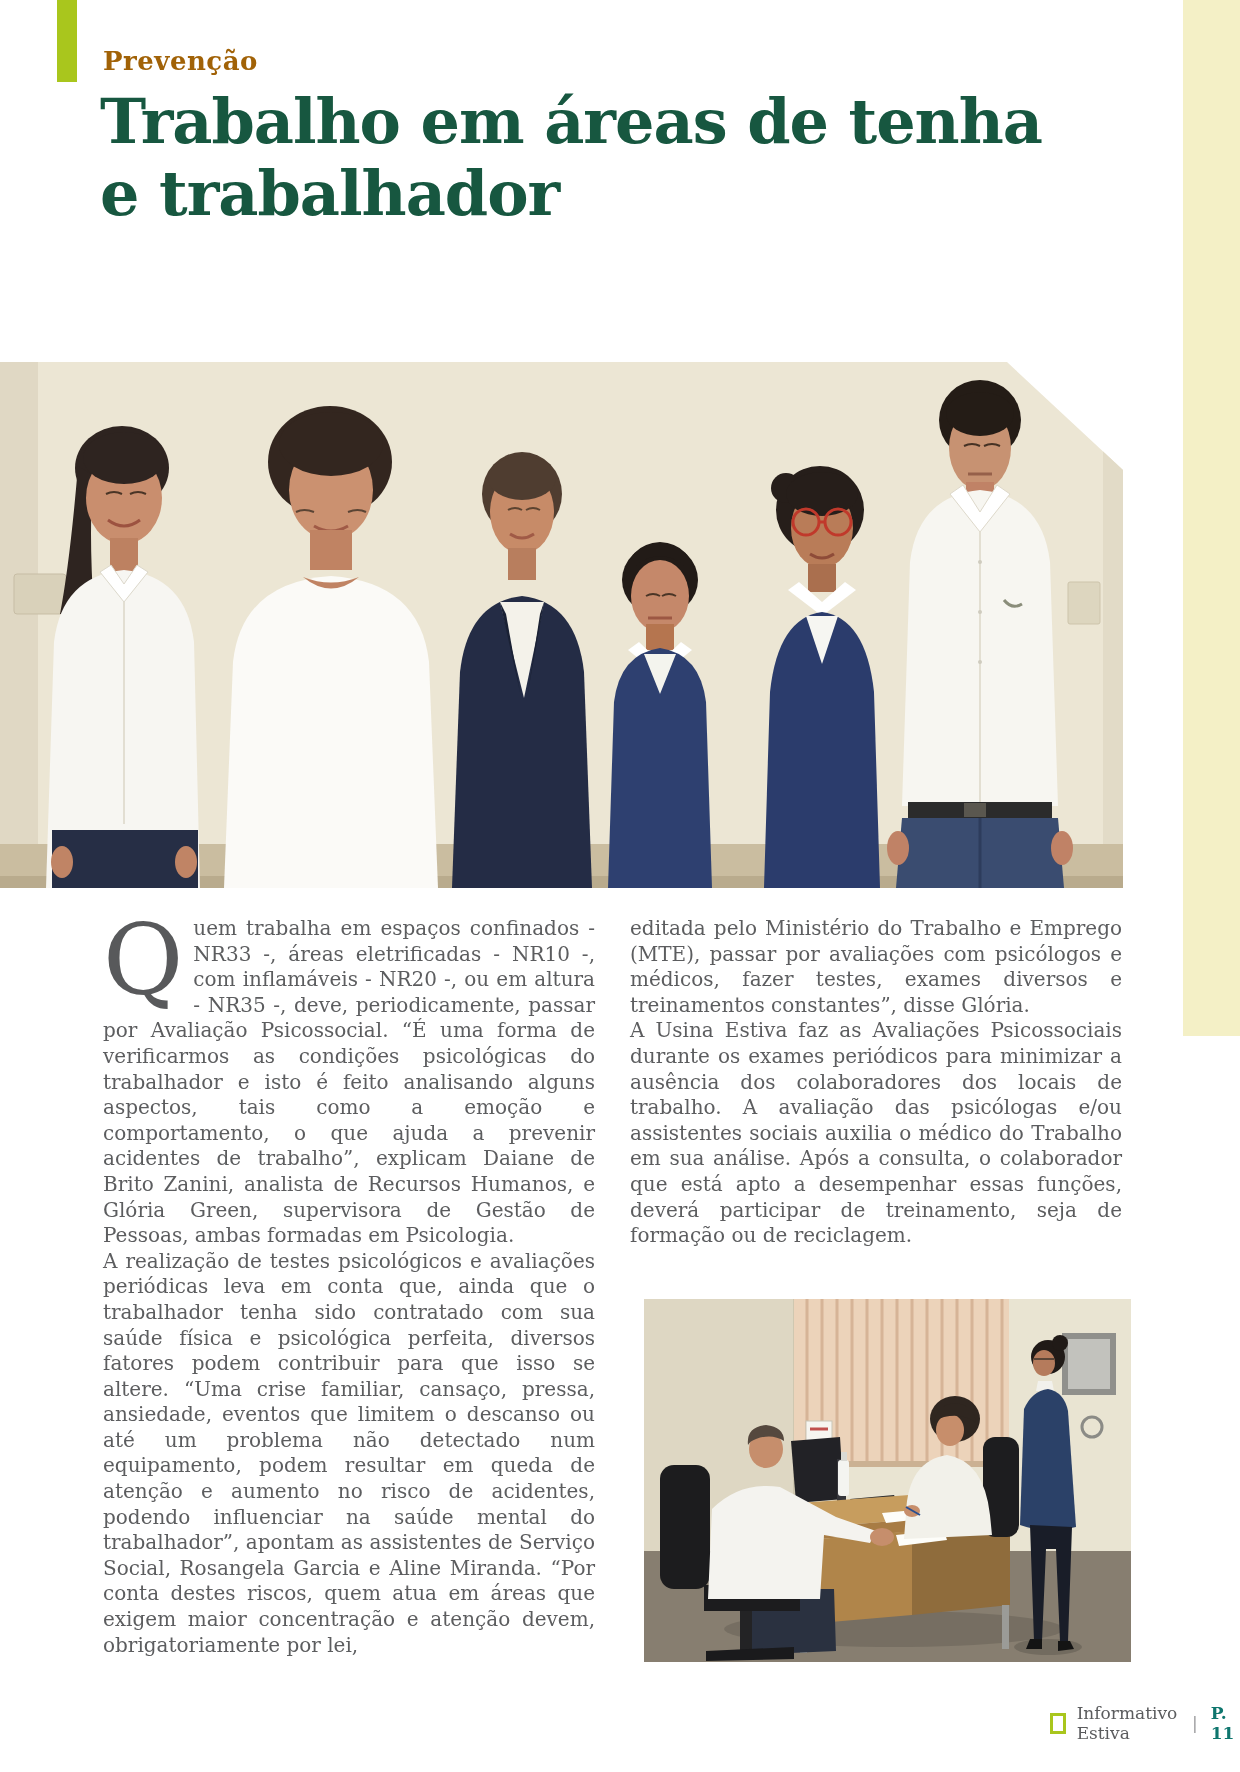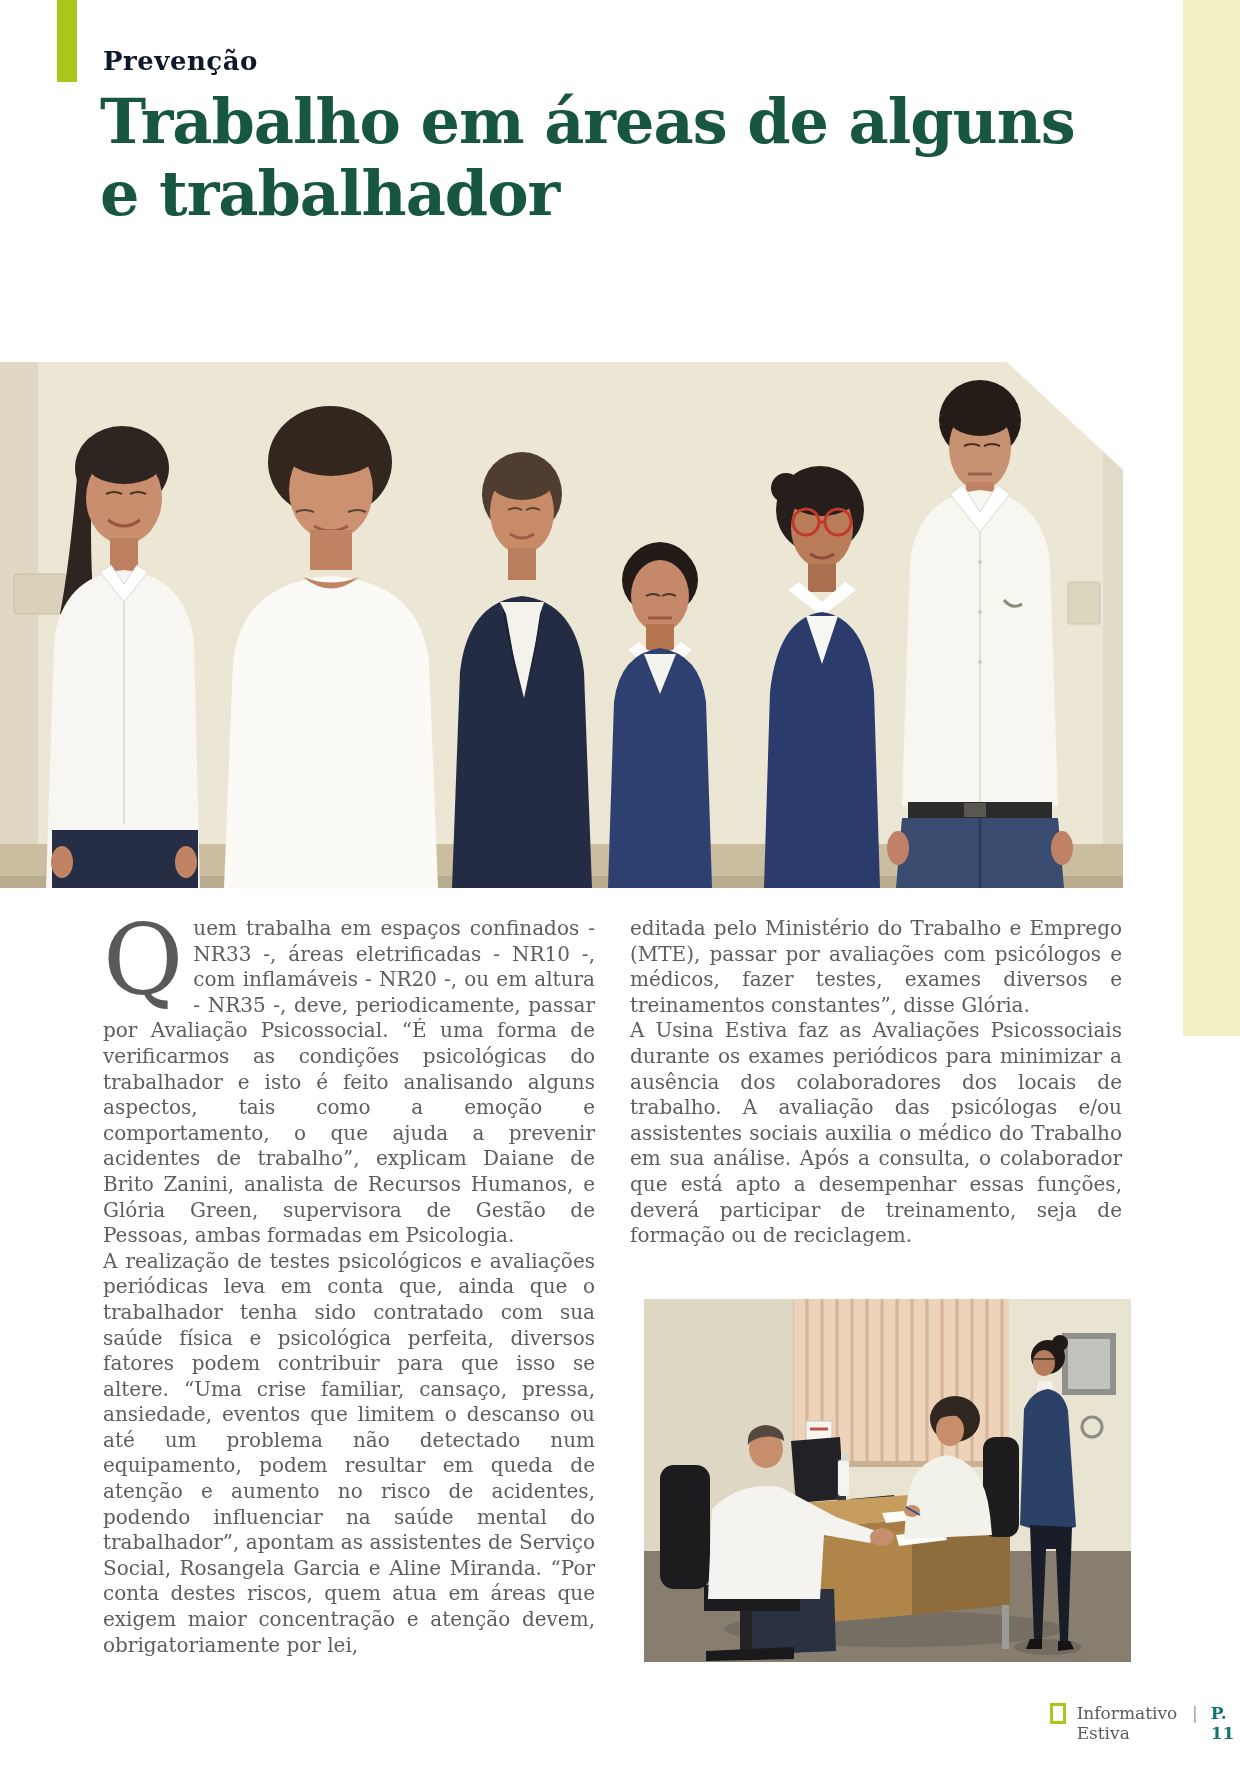--- a/index.html
+++ b/index.html
@@ -1,50 +1,50 @@
 <!DOCTYPE html>
 <html><head>
 <meta charset="utf-8">
 <style>
   html,body{margin:0;padding:0;background:#ffffff;}
   .page{position:relative;width:1240px;height:1772px;background:#ffffff;overflow:hidden;
         font-family:"DejaVu Serif", serif;}
   .accent-bar{position:absolute;left:57px;top:0;width:20px;height:82px;background:#a9c61d;}
   .side-band{position:absolute;left:1183px;top:0;width:57px;height:1036px;background:#f4f0c6;}
-  .kicker{position:absolute;left:103px;top:46px;font-size:26px;font-weight:bold;color:#0f172a;letter-spacing:.5px;}
+  .kicker{position:absolute;left:103px;top:46px;font-size:26px;font-weight:bold;color:#a16207;letter-spacing:.5px;}
   .headline{position:absolute;left:100px;top:86px;width:1080px;color:#175740;
             font-weight:bold;font-size:62px;line-height:72px;letter-spacing:-1px;}
   .photo1{position:absolute;left:0;top:362px;width:1123px;height:526px;
           clip-path:polygon(0 0,1007px 0,1123px 108px,1123px 526px,0 526px);}
   .photo2{position:absolute;left:644px;top:1299px;width:487px;height:363px;}
   .col{position:absolute;top:916px;width:492px;color:#5c5d5f;font-size:20px;line-height:25.6px;
        text-align:justify;}
   .col p{margin:0;}
   .col1{left:103px;}
   .col2{left:630px;}
   .dropcap{float:left;font-size:98px;line-height:76px;padding:6px 10px 0 0;color:#58595b;}
-  .footer{position:absolute;left:1008px;top:1703px;display:flex;gap:11px;
+  .footer{position:absolute;left:1008px;top:1703px;display:flex;align-items:center;gap:11px;
           font-size:17px;color:#5b5c5e;margin-left:42px;}
   .footer .sq{width:15px;height:15px;border:3px solid #a9c61d;background:#ffffff;}
   .footer .sep{color:#9a9a9c;padding:0 2px;}
   .footer .pnum{font-weight:bold;color:#0f766e;}
   svg{display:block;}
 </style>
 </head>
 <body>
 
 <div class="page">
 
   <div class="accent-bar"></div>
   <div class="side-band"></div>
 
   <div class="kicker">Prevenção</div>
 
   <div class="headline">
-    <div>Trabalho em áreas de alguns</div>
+    <div>Trabalho em áreas de tenha</div>
     <div>e trabalhador</div>
   </div>
 
   <div class="photo1">
     <svg width="1123" height="526" viewBox="0 0 1123 526">
       <rect width="1123" height="526" fill="#ece6d4"></rect>
       <rect width="38" height="526" fill="#e0d8c4"></rect>
       <rect x="1103" width="20" height="526" fill="#e2dbc7"></rect>
       <rect x="14" y="212" width="52" height="40" rx="3" fill="#d9d1ba" stroke="#c7bda5"></rect>
       <rect x="1068" y="220" width="32" height="42" rx="2" fill="#ddd6bf" stroke="#cdc4ab"></rect>

